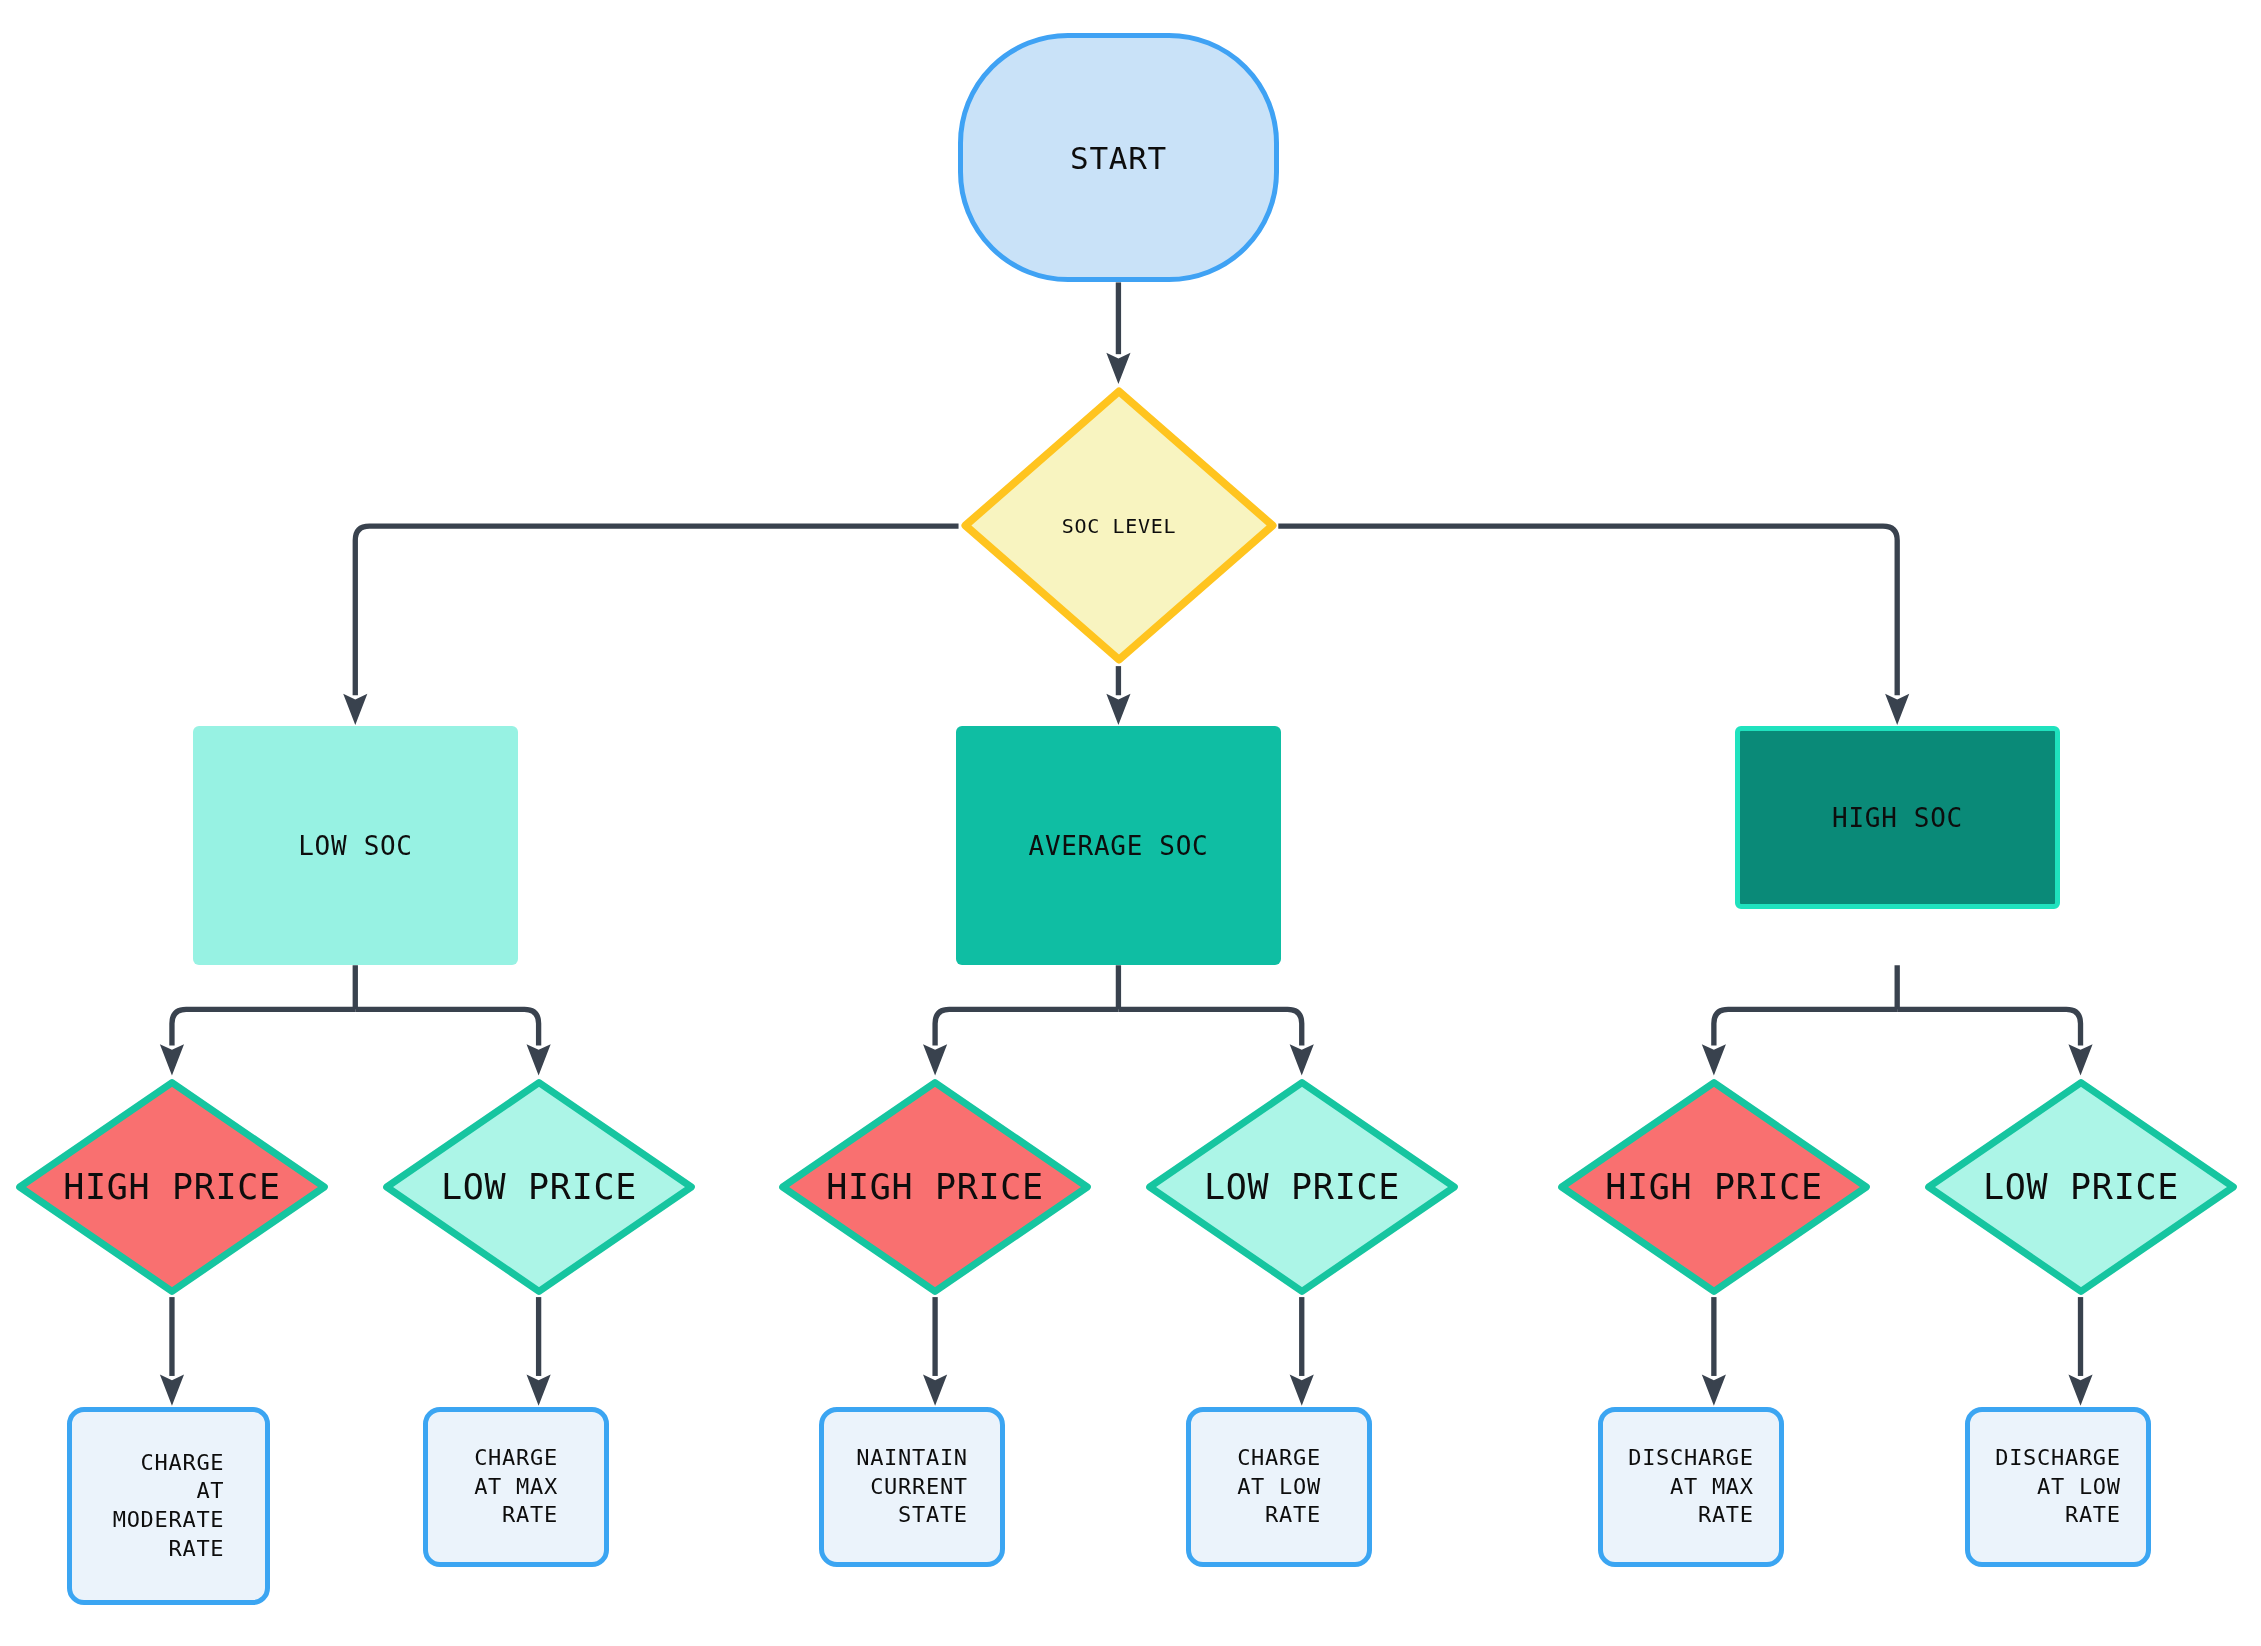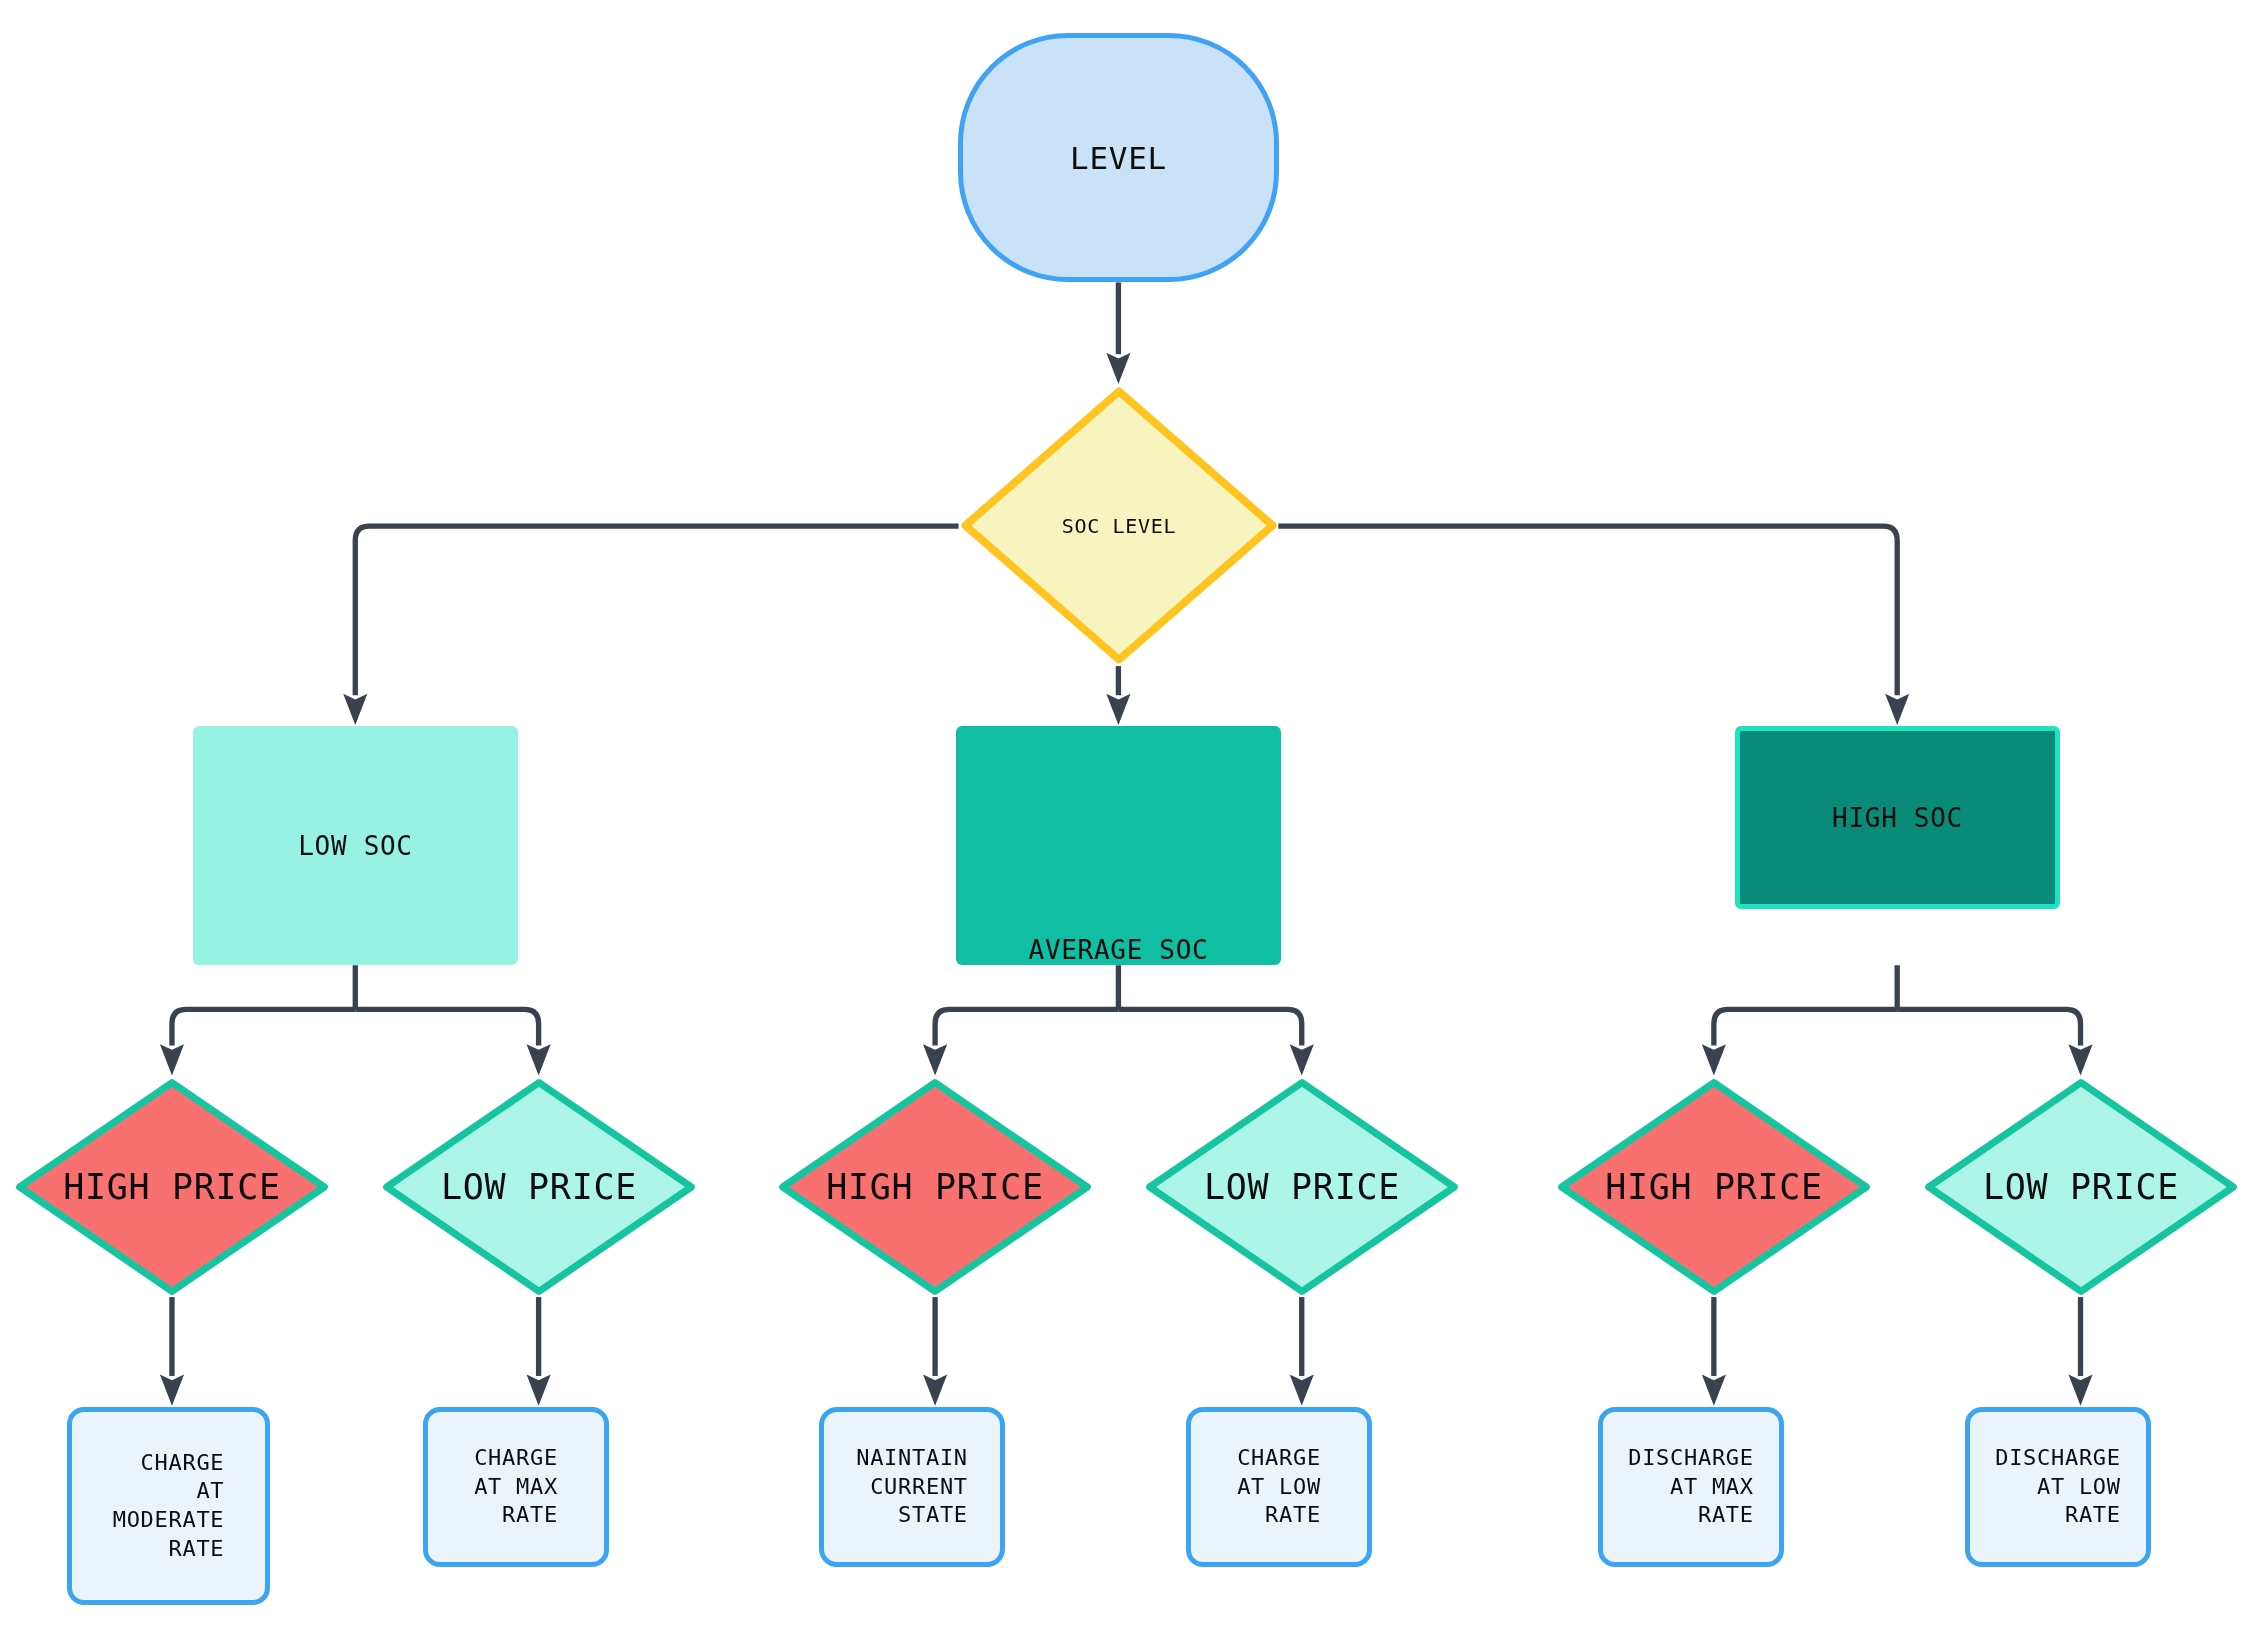--- a/index.html
+++ b/index.html
@@ -143,35 +143,35 @@
     <polygon class="arrow" points="1299,1934 1316,1978 1333,1934 1316,1942"></polygon>
     <path class="edge" d="M1832 1825 L1832 1936"></path>
     <polygon class="arrow" points="1815,1934 1832,1978 1849,1934 1832,1942"></polygon>
     <path class="edge" d="M2412 1825 L2412 1936"></path>
     <polygon class="arrow" points="2395,1934 2412,1978 2429,1934 2412,1942"></polygon>
     <path class="edge" d="M2928 1825 L2928 1936"></path>
     <polygon class="arrow" points="2911,1934 2928,1978 2945,1934 2928,1942"></polygon>
   </svg>
 
   <div class="node start-node" style="left:958px; top:33px; width:321px; height:249px;">
-    <span class="label">LEVEL</span>
+    <span class="label">START</span>
   </div>
 
   <div class="node decision-node" style="left:959px; top:385px; width:320px; height:281px;">
     <svg class="shape-svg" viewBox="0 0 450 395" preserveAspectRatio="none">
       <path d="M225 9 L441 197.5 L225 386 L9 197.5 Z"></path>
     </svg>
     <span class="label">SOC LEVEL</span>
   </div>
 
   <div class="node soc-node soc-low" style="left:193px; top:726px; width:325px; height:239px;">
     <span class="label">LOW SOC</span>
   </div>
 
-  <div class="node soc-node soc-avg" style="left:956px; top:726px; width:325px; height:239px;align-items:flex-end;">
+  <div class="node soc-node soc-avg" style="left:956px; top:726px; width:325px; height:239px;">
     <span class="label">AVERAGE SOC</span>
   </div>
 
   <div class="node soc-node soc-high" style="left:1735px; top:726px; width:325px; height:183px;">
     <span class="label">HIGH SOC</span>
   </div>
 
   <div class="node price-node price-high" style="left:14px; top:1077px; width:316px; height:220px;">
     <svg class="shape-svg" viewBox="0 0 444 310" preserveAspectRatio="none">
       <path d="M222 8 L436 155 L222 302 L8 155 Z"></path>

